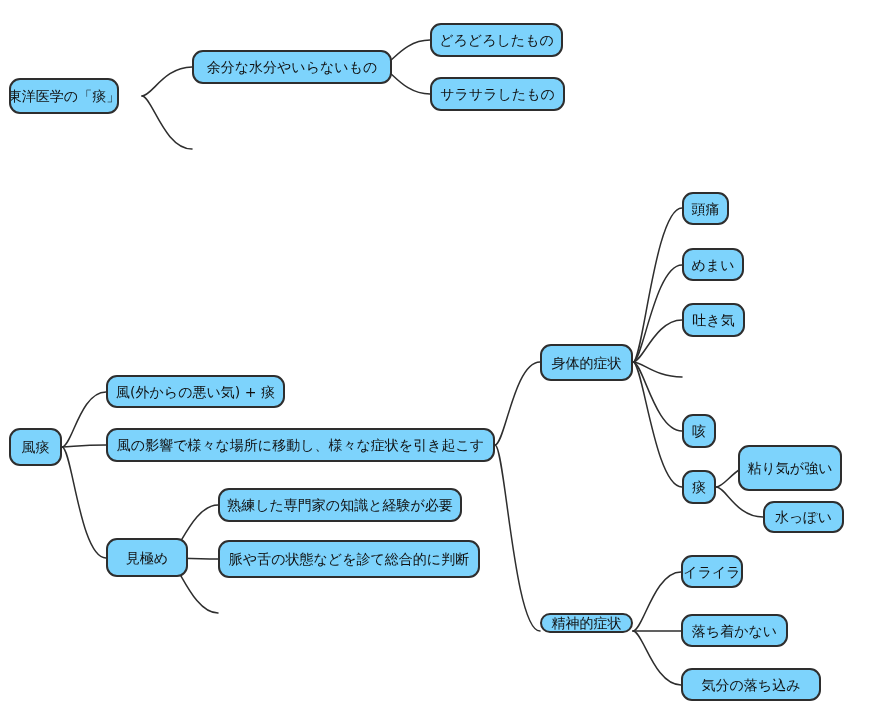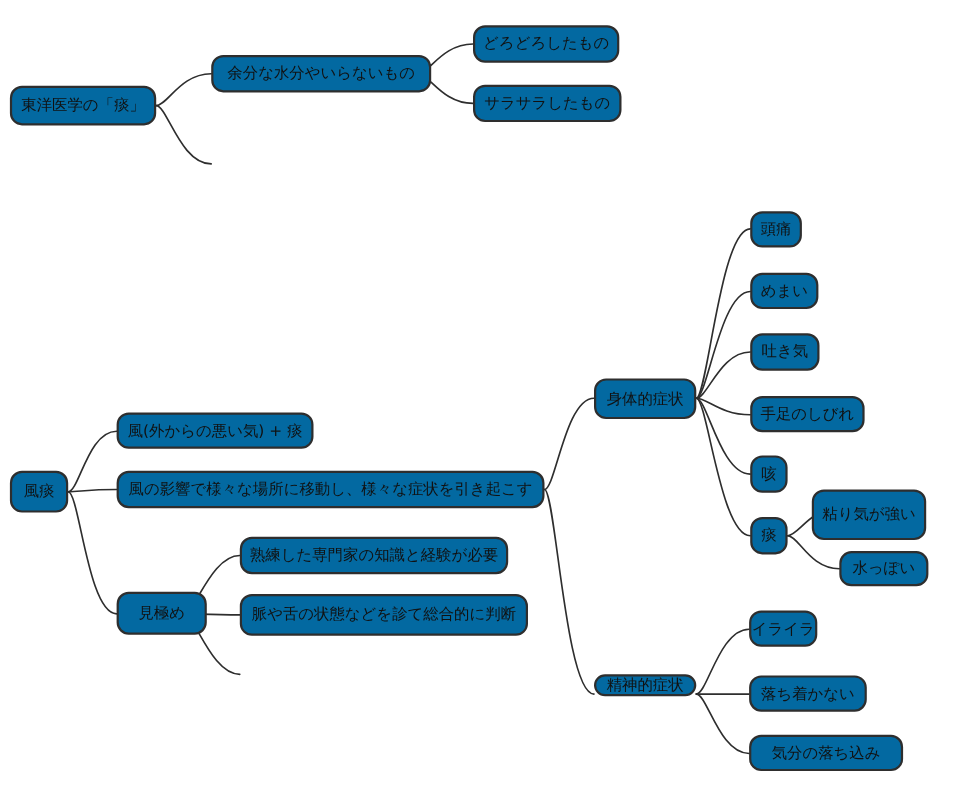--- a/index.html
+++ b/index.html
@@ -26,21 +26,21 @@
   }
   .edges path {
     fill: none;
     stroke: #2e2e2e;
     stroke-width: 1.5;
     stroke-linecap: round;
   }
   .node {
     position: absolute;
     box-sizing: border-box;
-    background: #0369a1;
+    background: #7dd3fc;
     border: 2px solid #2e2e2e;
     border-radius: 11px;
     display: flex;
     align-items: center;
     justify-content: center;
     font-size: 14px;
     line-height: 1;
     color: #111111;
     white-space: nowrap;
     padding: 0 4px;
@@ -71,37 +71,36 @@
     <path d="M 633 362 C 643 362 655 377 682 377"></path>
     <path d="M 633 362 C 643 362 655 431 682 431"></path>
     <path d="M 633 362 C 643 362 655 487 682 487"></path>
     <path d="M 716 487 C 726 487 736 462 763 462"></path>
     <path d="M 716 487 C 726 487 736 517 763 517"></path>
     <path d="M 633 631 C 643 631 654 572 681 572"></path>
     <path d="M 633 631 C 643 631 654 631 681 631"></path>
     <path d="M 633 631 C 643 631 654 685 681 685"></path>
   </svg>
 
-  <div class="node" style="left:9px;   top:78px;  width:133px; height:36px">東洋医学の「痰」</div>
+  <div class="node" style="left:9px;   top:78px;  width:110px; height:36px">東洋医学の「痰」</div>
   <div class="node" style="left:192px; top:50px;  width:200px; height:34px">余分な水分やいらないもの</div>
   <div class="node" style="left:430px; top:23px;  width:133px; height:34px">どろどろしたもの</div>
   <div class="node" style="left:430px; top:77px;  width:135px; height:34px">サラサラしたもの</div>
 
   <div class="node" style="left:9px;   top:428px; width:53px;  height:38px">風痰</div>
   <div class="node" style="left:106px; top:375px; width:179px; height:33px">風(外からの悪い気) + 痰</div>
   <div class="node" style="left:106px; top:428px; width:389px; height:34px">風の影響で様々な場所に移動し、様々な症状を引き起こす</div>
   <div class="node" style="left:106px; top:538px; width:82px;  height:39px">見極め</div>
   <div class="node" style="left:218px; top:488px; width:244px; height:34px">熟練した専門家の知識と経験が必要</div>
   <div class="node" style="left:218px; top:540px; width:262px; height:38px">脈や舌の状態などを診て総合的に判断</div>
 
   <div class="node" style="left:540px; top:344px; width:93px;  height:37px">身体的症状</div>
   <div class="node" style="left:682px; top:192px; width:47px;  height:33px">頭痛</div>
   <div class="node" style="left:682px; top:248px; width:62px;  height:33px">めまい</div>
   <div class="node" style="left:682px; top:303px; width:63px;  height:34px">吐き気</div>
-  <div class="node" style="left:682px; top:360px; width:104px; height:33px">手足のしびれ</div>
   <div class="node" style="left:682px; top:414px; width:34px;  height:34px">咳</div>
   <div class="node" style="left:682px; top:470px; width:34px;  height:34px">痰</div>
   <div class="node" style="left:738px; top:445px; width:104px; height:46px">粘り気が強い</div>
   <div class="node" style="left:763px; top:501px; width:81px;  height:32px">水っぽい</div>
 
   <div class="node" style="left:540px; top:613px; width:93px;  height:20px">精神的症状</div>
   <div class="node" style="left:681px; top:555px; width:62px;  height:33px">イライラ</div>
   <div class="node" style="left:681px; top:614px; width:107px; height:33px">落ち着かない</div>
   <div class="node" style="left:681px; top:668px; width:140px; height:33px">気分の落ち込み</div>
 

